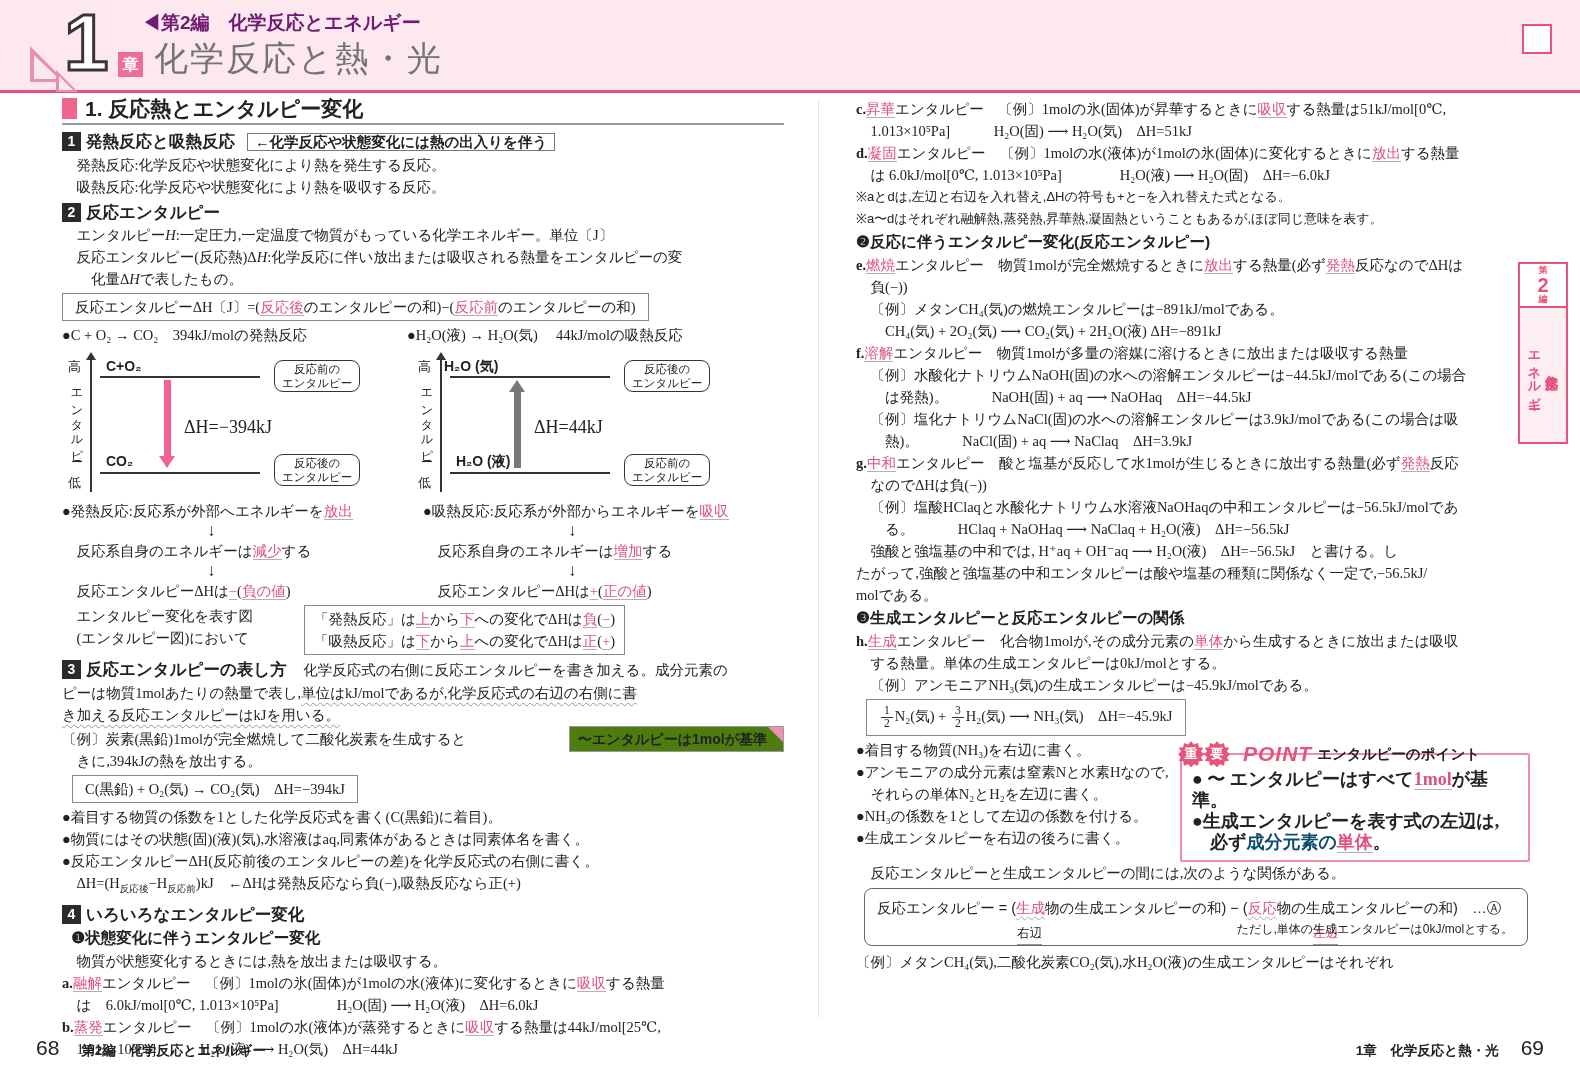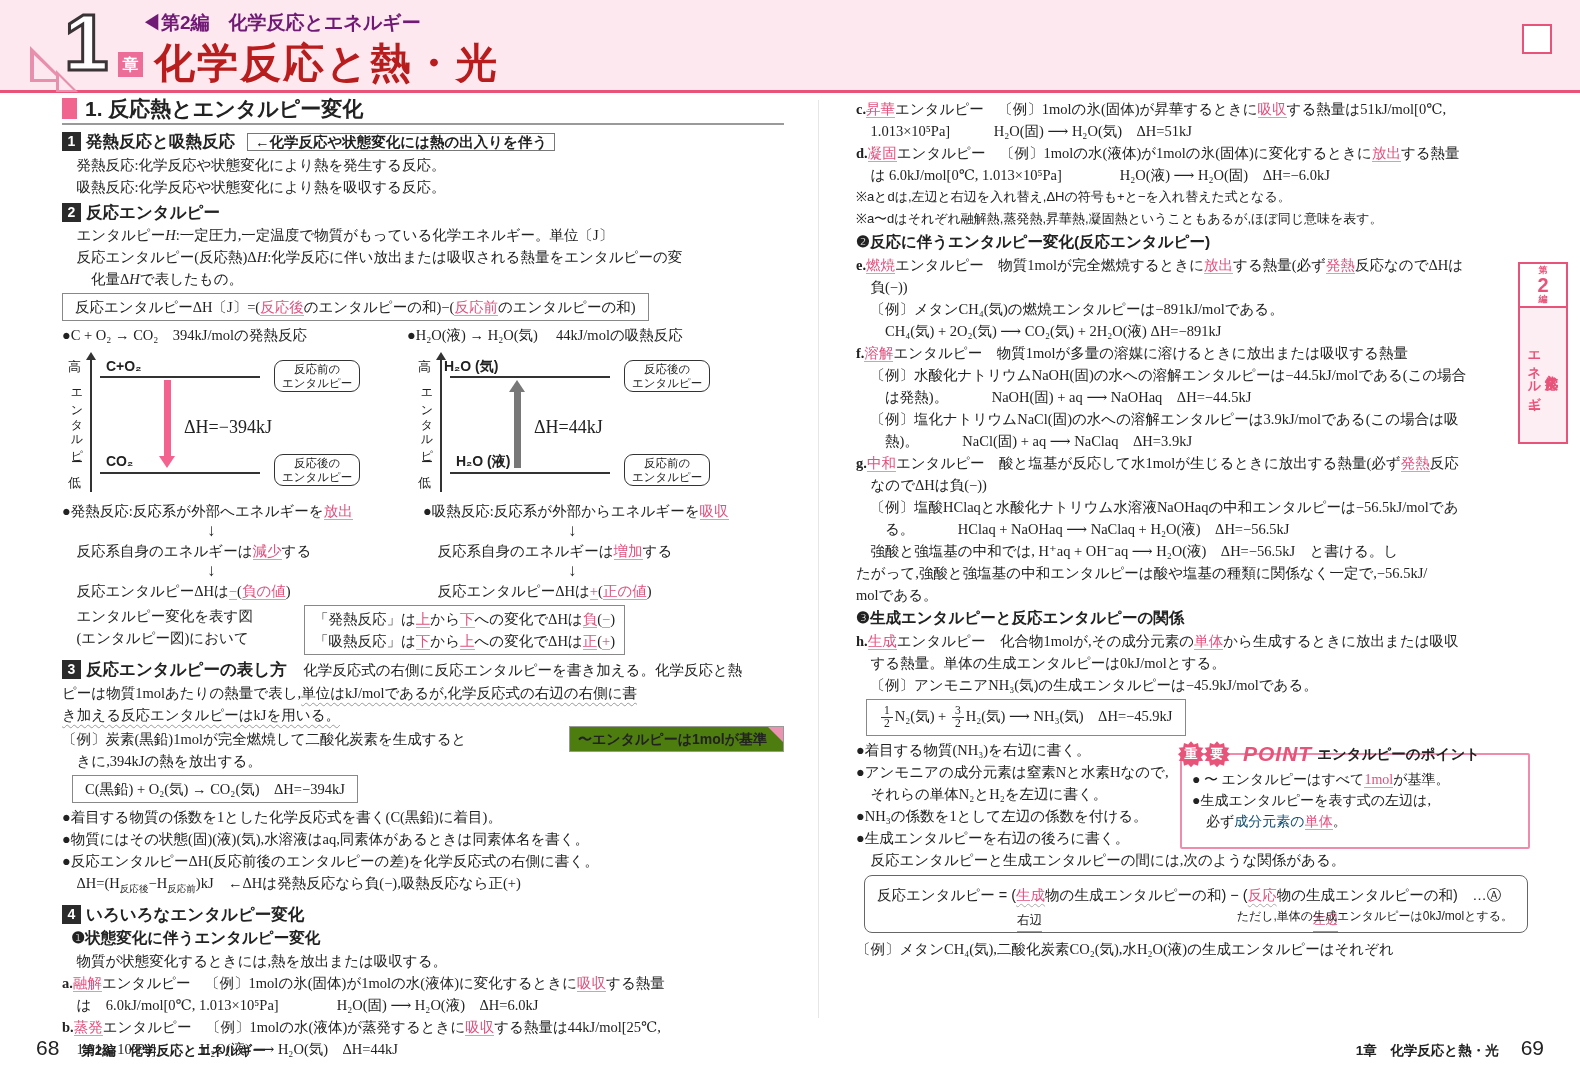--- a/index.html
+++ b/index.html
@@ -10,22 +10,22 @@
   .band{position:absolute;left:0;top:0;width:1580px;height:90px;background:#fce8ee;
         border-bottom:3px solid #e8537a;}
   .big-num{position:absolute;left:64px;top:2px;font-family:"Liberation Sans",sans-serif;
         font-weight:bold;font-size:80px;line-height:82px;color:#fff;
         -webkit-text-stroke:3px #3a3436;text-stroke:3px #3a3436;z-index:3;}
   .sho-box{position:absolute;left:118px;top:52px;width:25px;height:25px;background:#ec6d97;
         color:#fff;font-family:"Liberation Sans",sans-serif;font-weight:bold;font-size:16px;
         line-height:25px;text-align:center;z-index:3;}
   .crumb{position:absolute;left:142px;top:10px;color:#701a75;
         font-family:"Liberation Sans",sans-serif;font-weight:bold;font-size:19px;}
-  .band-title{position:absolute;left:154px;top:36px;color:#b91c1c;
-        font-family:"Liberation Sans",sans-serif;font-weight:bold;font-size:41px;letter-spacing:2px;}
+  .band-title{position:absolute;left:154px;top:36px;color:#737373;
+        font-family:"Liberation Sans",sans-serif;font-weight:normal;font-size:34px;letter-spacing:2px;}
   .tri{position:absolute;background:#e98fae;clip-path:polygon(0 0,100% 100%,0 100%);}
   .tri.inner{background:#fce8ee;}
   .corner-sq{position:absolute;right:28px;top:24px;width:26px;height:26px;background:#fff;
         border:2px solid #e8537a;}
 
   
   .col{position:absolute;top:98px;font-size:14.5px;line-height:22px;}
   .col-left{left:62px;width:722px;}
   .col-right{left:856px;width:676px;}
   .gutter{position:absolute;left:818px;top:100px;width:1px;height:918px;background:#e6e6e6;}
@@ -117,21 +117,21 @@
   .bullets-left{flex:1;}
   .point-box{width:326px;border:2px solid #f08bab;border-radius:2px;padding:2px 10px 7px;
         margin:14px 2px 0 6px;position:relative;background:#fff;}
   .point-head{display:flex;align-items:center;margin:-16px 0 2px -14px;}
   .burst{width:26px;height:26px;background:#e8537a;color:#fff;font-family:"Liberation Sans",sans-serif;
         font-weight:bold;font-size:13px;display:flex;align-items:center;justify-content:center;
         clip-path:polygon(50% 0%,61% 12%,77% 6%,80% 23%,97% 25%,88% 39%,100% 50%,88% 61%,97% 75%,80% 77%,77% 94%,61% 88%,50% 100%,39% 88%,23% 94%,20% 77%,3% 75%,12% 61%,0% 50%,12% 39%,3% 25%,20% 23%,23% 6%,39% 12%);}
   .point-word{color:#e8537a;font-family:"Liberation Sans",sans-serif;font-weight:bold;
         font-style:italic;font-size:21px;letter-spacing:1px;margin:0 5px 0 13px;}
   .point-title{font-family:"Liberation Sans",sans-serif;font-weight:bold;font-size:14.5px;}
-  .point-line{font-size:14px;line-height:21px;}
+  .point-line{font-size:18px;line-height:21px;font-weight:bold;}
 
   
   .relation-box{position:relative;border:1.5px solid #666;border-radius:8px;
         padding:8px 12px 26px;margin:4px 4px 5px 8px;
         font-family:"Liberation Sans",sans-serif;font-size:14.5px;}
   .ann{position:absolute;top:33px;font-size:12.5px;font-family:"Liberation Sans",sans-serif;
         border-bottom:1px solid #999;}
   .ann1{left:152px;} .ann2{left:448px;color:#e0517e;}
   .rel-note{position:absolute;right:14px;bottom:5px;font-size:12px;
         font-family:"Liberation Sans",sans-serif;}
@@ -266,21 +266,21 @@
         <div class="tline ind1">エンタルピー変化を表す図</div>
         <div class="tline ind1">(エンタルピー図)において</div>
       </div>
       <div class="fig-box">
         <div class="tline">「発熱反応」は<span class="hlu">上</span>から<span class="hlu">下</span>への変化でΔHは<span class="hlu">負</span>(<span class="hlu">−</span>)</div>
         <div class="tline">「吸熱反応」は<span class="hlu">下</span>から<span class="hlu">上</span>への変化でΔHは<span class="hlu">正</span>(<span class="hlu">+</span>)</div>
       </div>
     </div>
 
     <div class="h-num para">
-      <span class="numbox">3</span><span class="h-label">反応エンタルピーの表し方</span><span class="serif-rest">　化学反応式の右側に反応エンタルピーを書き加える。化学反応と熱</span>
+      <span class="numbox">3</span><span class="h-label">反応エンタルピーの表し方</span><span class="serif-rest">　化学反応式の右側に反応エンタルピーを書き加える。成分元素の</span>
     </div>
     <div>
         <div class="tline">ピーは物質1molあたりの熱量で表し,<span class="wavy">単位はkJ/molであるが,化学反応式の右辺の右側に書</span></div>
         <div class="tline"><span class="wavy">き加える反応エンタルピーはkJを用いる。</span></div>
       </div>
     <div class="para with-tag">
       <span>〔例〕炭素(黒鉛)1molが完全燃焼して二酸化炭素を生成すると</span>
       <span class="tag">〜エンタルピーは1molが基準</span>
     </div>
     <div class="tline ind1">きに,394kJの熱を放出する。</div>

